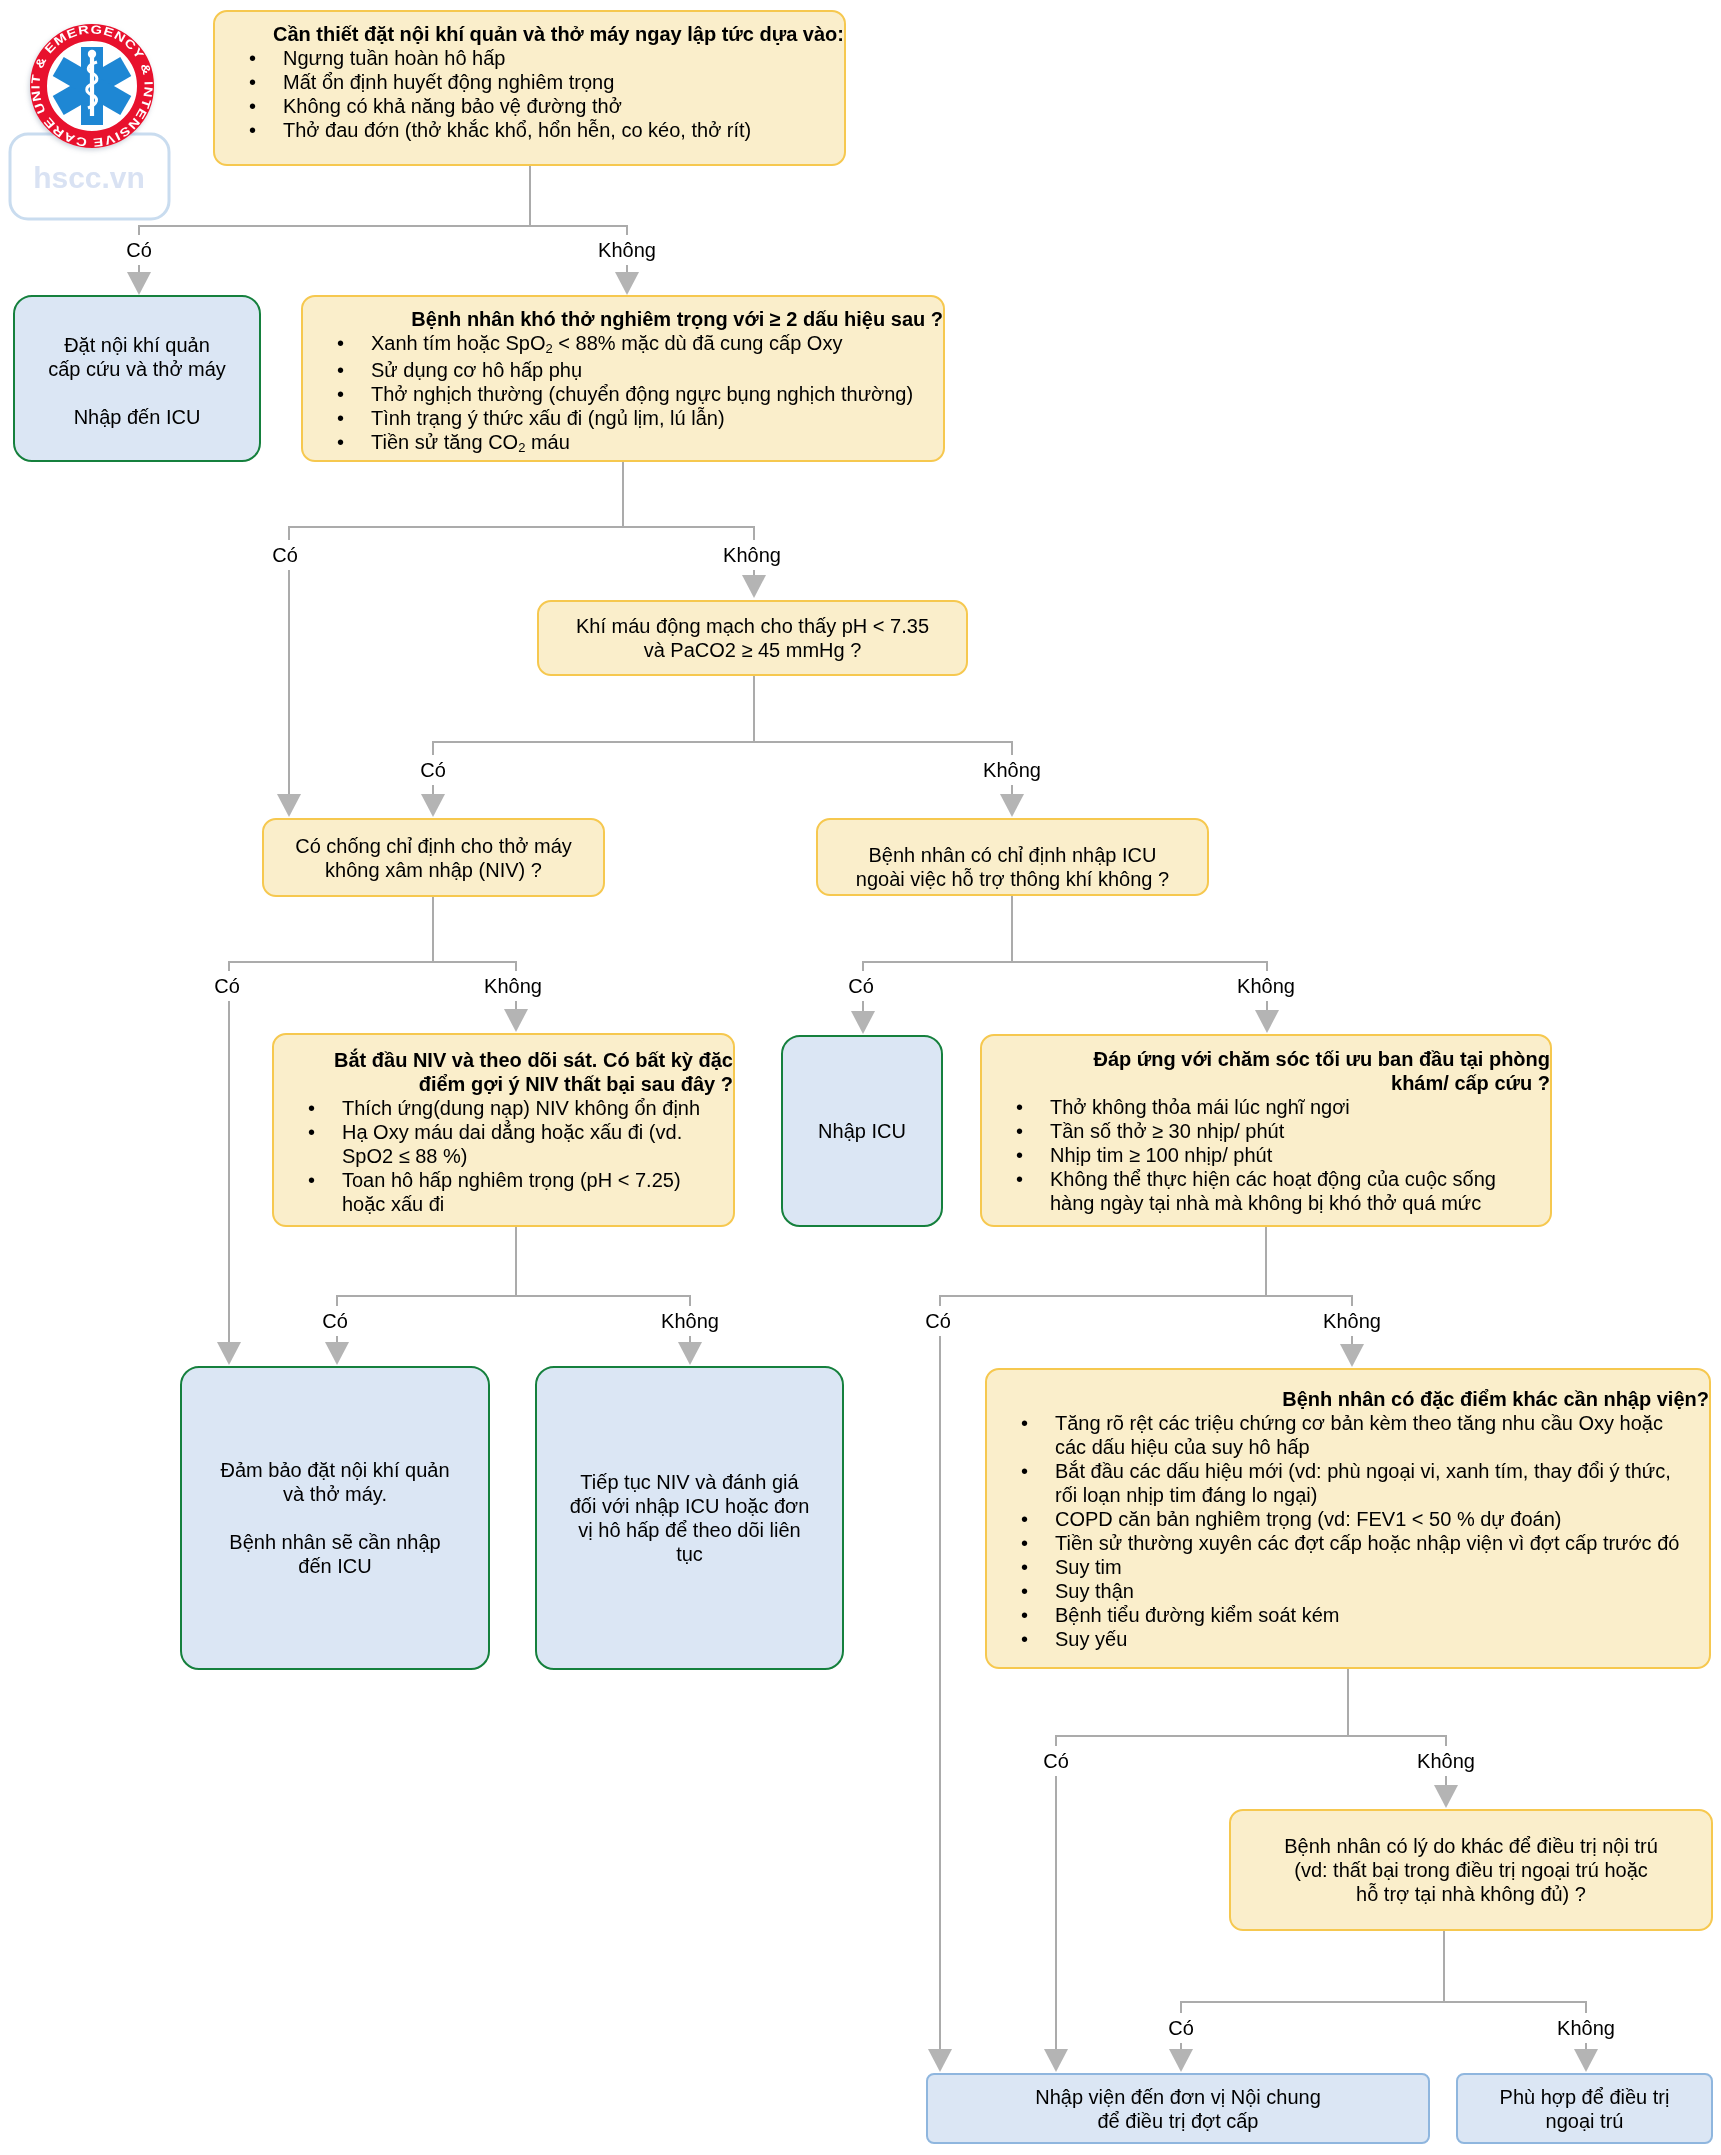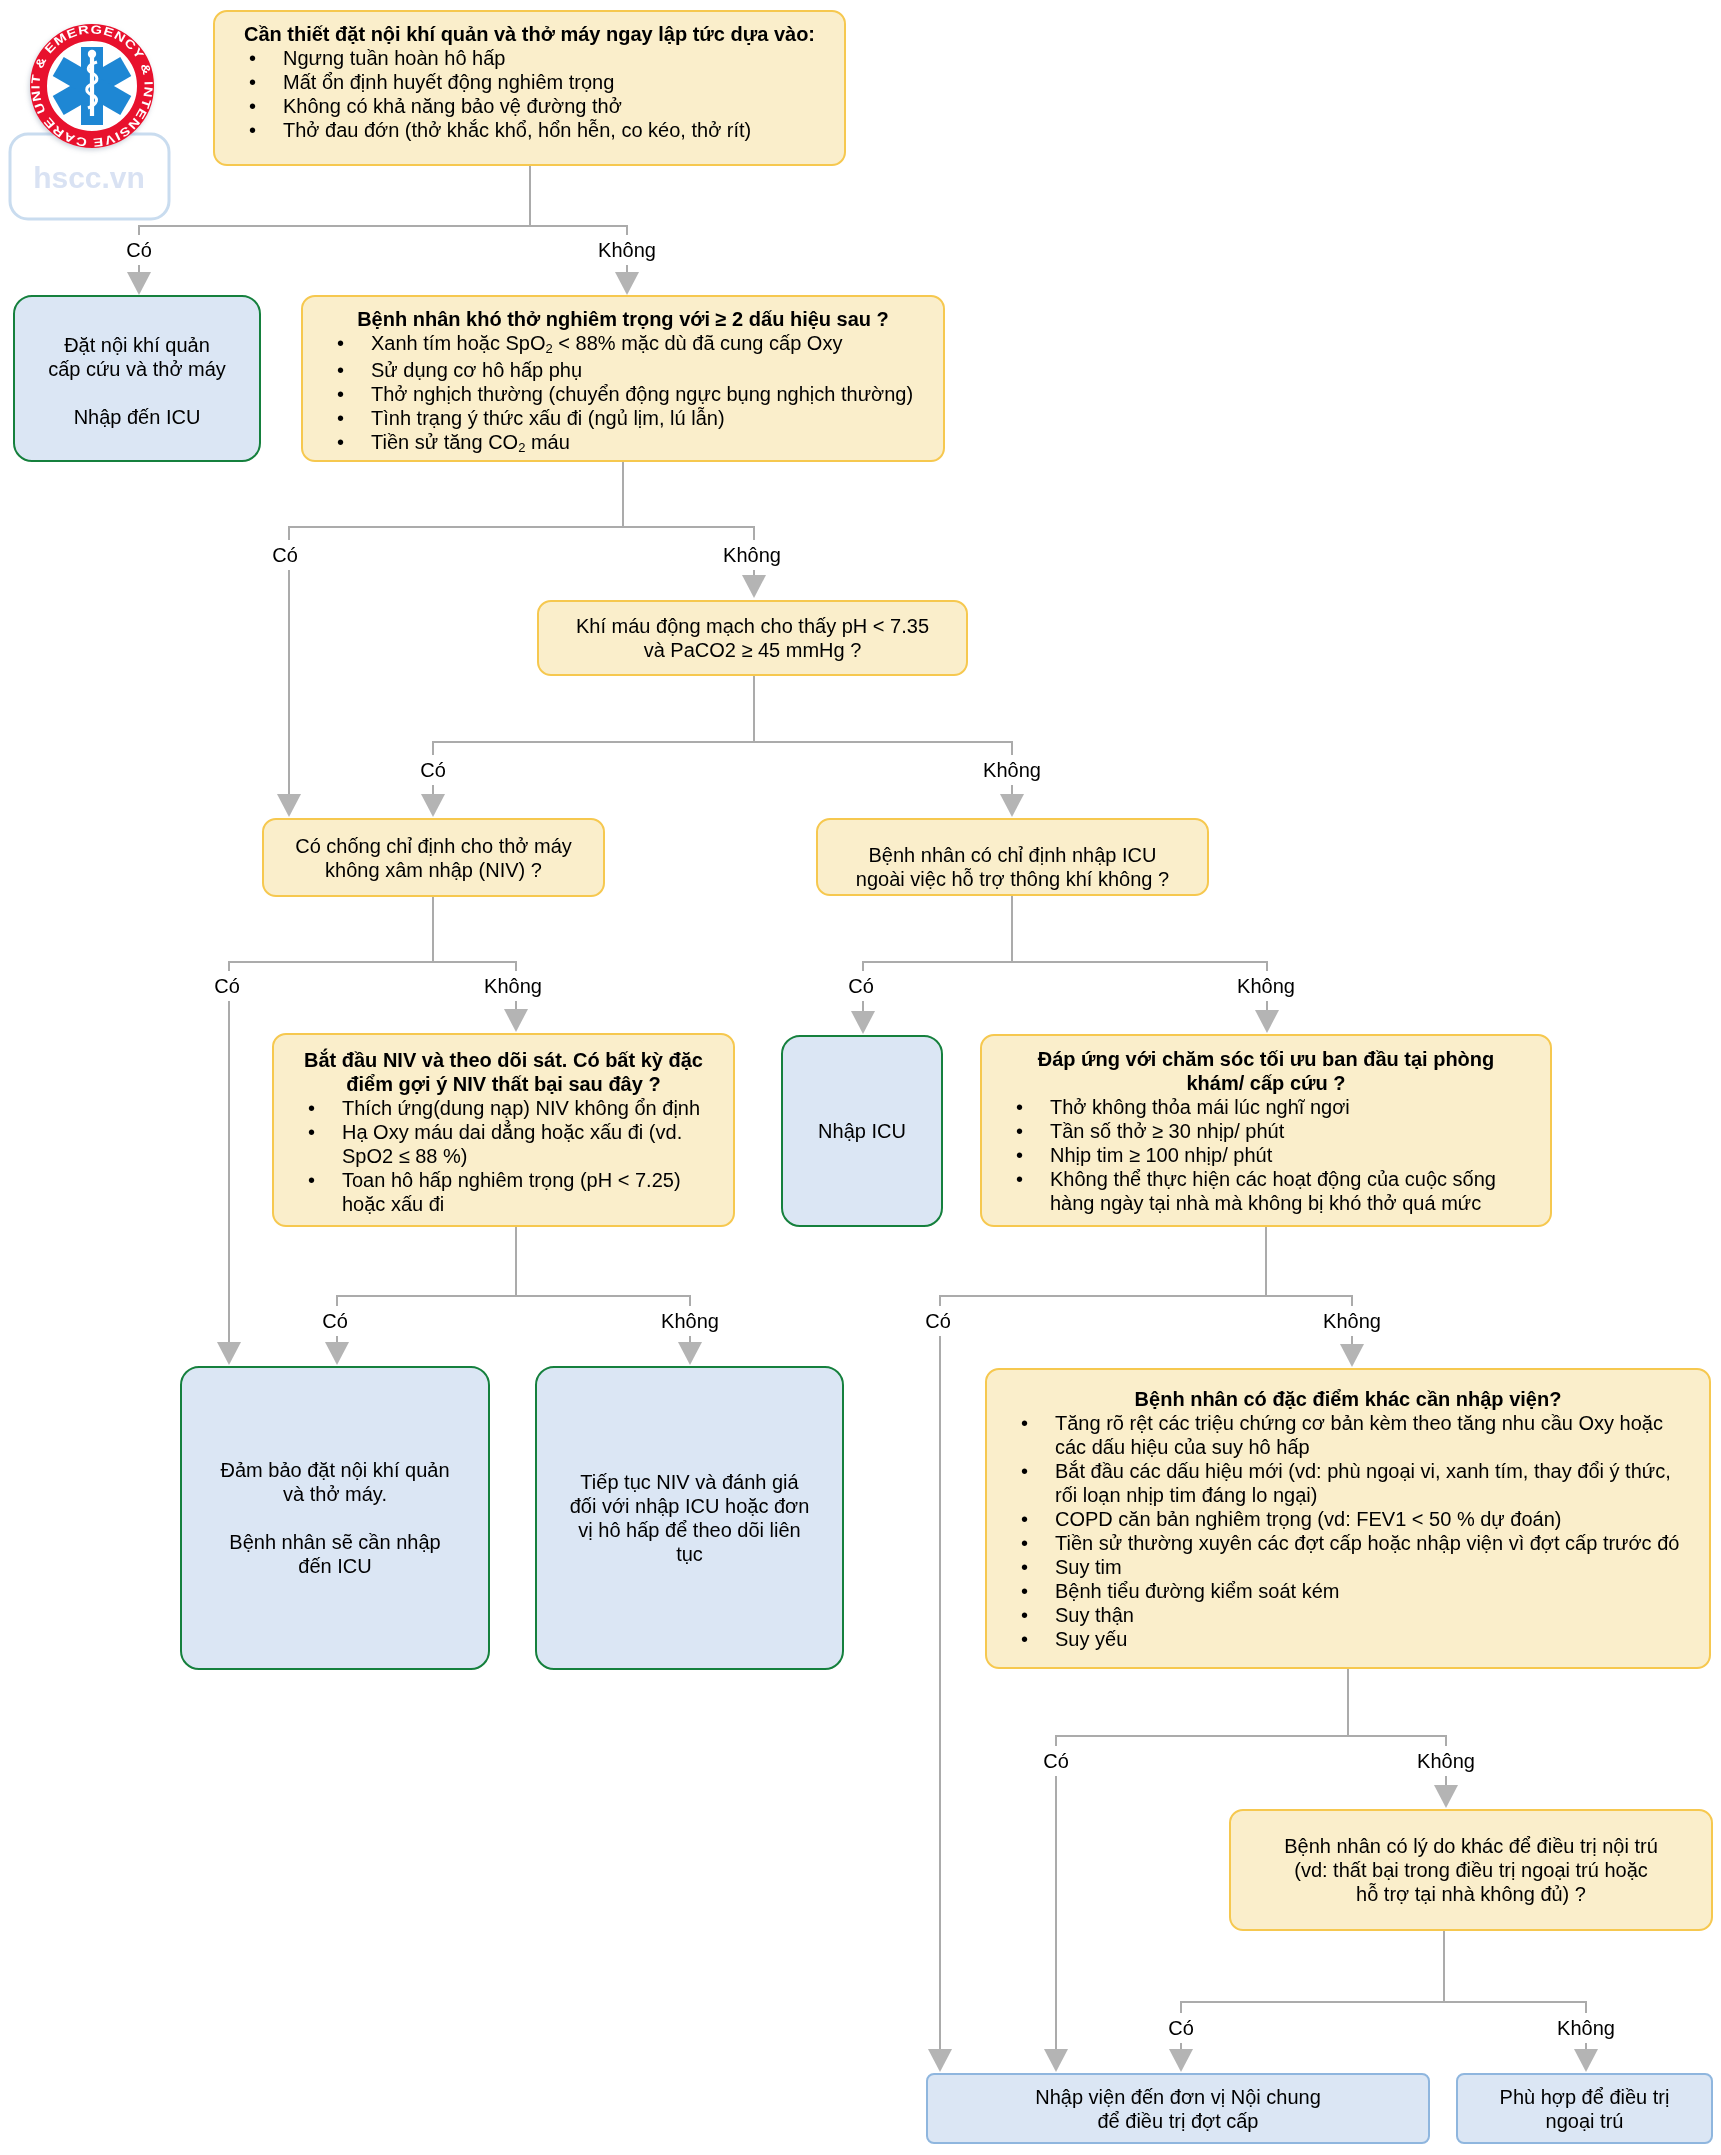--- a/index.html
+++ b/index.html
@@ -4,21 +4,21 @@
 <style>
 html,body{margin:0;padding:0;background:#fff}
 #page{position:relative;width:1721px;height:2155px;background:#fff;overflow:hidden;
   font-family:"Liberation Sans",sans-serif;font-size:20px;line-height:24px;color:#000}
 #wires{position:absolute;left:0;top:0;z-index:1}
 .box{position:absolute;box-sizing:border-box;display:flex;flex-direction:column;justify-content:center;z-index:2}
 .y{background:#FAEECB;border:2px solid #F6C84F;border-radius:14px}
 .bl{background:#DBE6F4;border:2px solid #15803d;border-radius:19px}
 .sq{border-radius:8px;border-color:#8FB6DE}
 .ctr{text-align:center}
-.ttl{font-weight:bold;text-align:center}
+.ttl{font-weight:bold;text-align:right}
 .li{position:relative;padding-left:68px;text-align:left}
 .li::before{content:"\2022";position:absolute;left:34px}
 .lbl{position:absolute;background:#fff;padding:3px 6px;transform:translate(-50%,-50%);z-index:3;white-space:nowrap}
 sub{font-size:13px;vertical-align:baseline;position:relative;top:3px}
 </style>
 </head>
 <body>
 <div id="page">
 <svg id="wires" width="1721" height="2155" viewBox="0 0 1721 2155" fill="none">
 <g stroke="#ABABAB" stroke-width="2">
@@ -102,22 +102,22 @@
 <div class="box bl ctr" style="left:535px;top:1366px;width:309px;height:304px">
 <div>Tiếp tục NIV và đánh giá<br>đối với nhập ICU hoặc đơn<br>vị hô hấp để theo dõi liên<br>tục</div>
 </div>
 <div class="box y" style="left:985px;top:1368px;width:726px;height:301px">
 <div class="ttl">Bệnh nhân có đặc điểm khác cần nhập viện?</div>
 <div class="li">Tăng rõ rệt các triệu chứng cơ bản kèm theo tăng nhu cầu Oxy hoặc<br>các dấu hiệu của suy hô hấp</div>
 <div class="li">Bắt đầu các dấu hiệu mới (vd: phù ngoại vi, xanh tím, thay đổi ý thức,<br>rối loạn nhịp tim đáng lo ngại)</div>
 <div class="li">COPD căn bản nghiêm trọng (vd: FEV1 &lt; 50 % dự đoán)</div>
 <div class="li">Tiền sử thường xuyên các đợt cấp hoặc nhập viện vì đợt cấp trước đó</div>
 <div class="li">Suy tim</div>
+<div class="li">Suy thận</div>
 <div class="li">Bệnh tiểu đường kiểm soát kém</div>
-<div class="li">Suy thận</div>
 <div class="li">Suy yếu</div>
 </div>
 <div class="box y ctr" style="left:1229px;top:1809px;width:484px;height:122px">
 <div>Bệnh nhân có lý do khác để điều trị nội trú<br>(vd: thất bại trong điều trị ngoại trú hoặc<br>hỗ trợ tại nhà không đủ) ?</div>
 </div>
 <div class="box bl ctr sq" style="left:926px;top:2073px;width:504px;height:71px">
 <div>Nhập viện đến đơn vị Nội chung<br>để điều trị đợt cấp</div>
 </div>
 <div class="box bl ctr sq" style="left:1456px;top:2073px;width:257px;height:71px">
 <div>Phù hợp để điều trị<br>ngoại trú</div>

